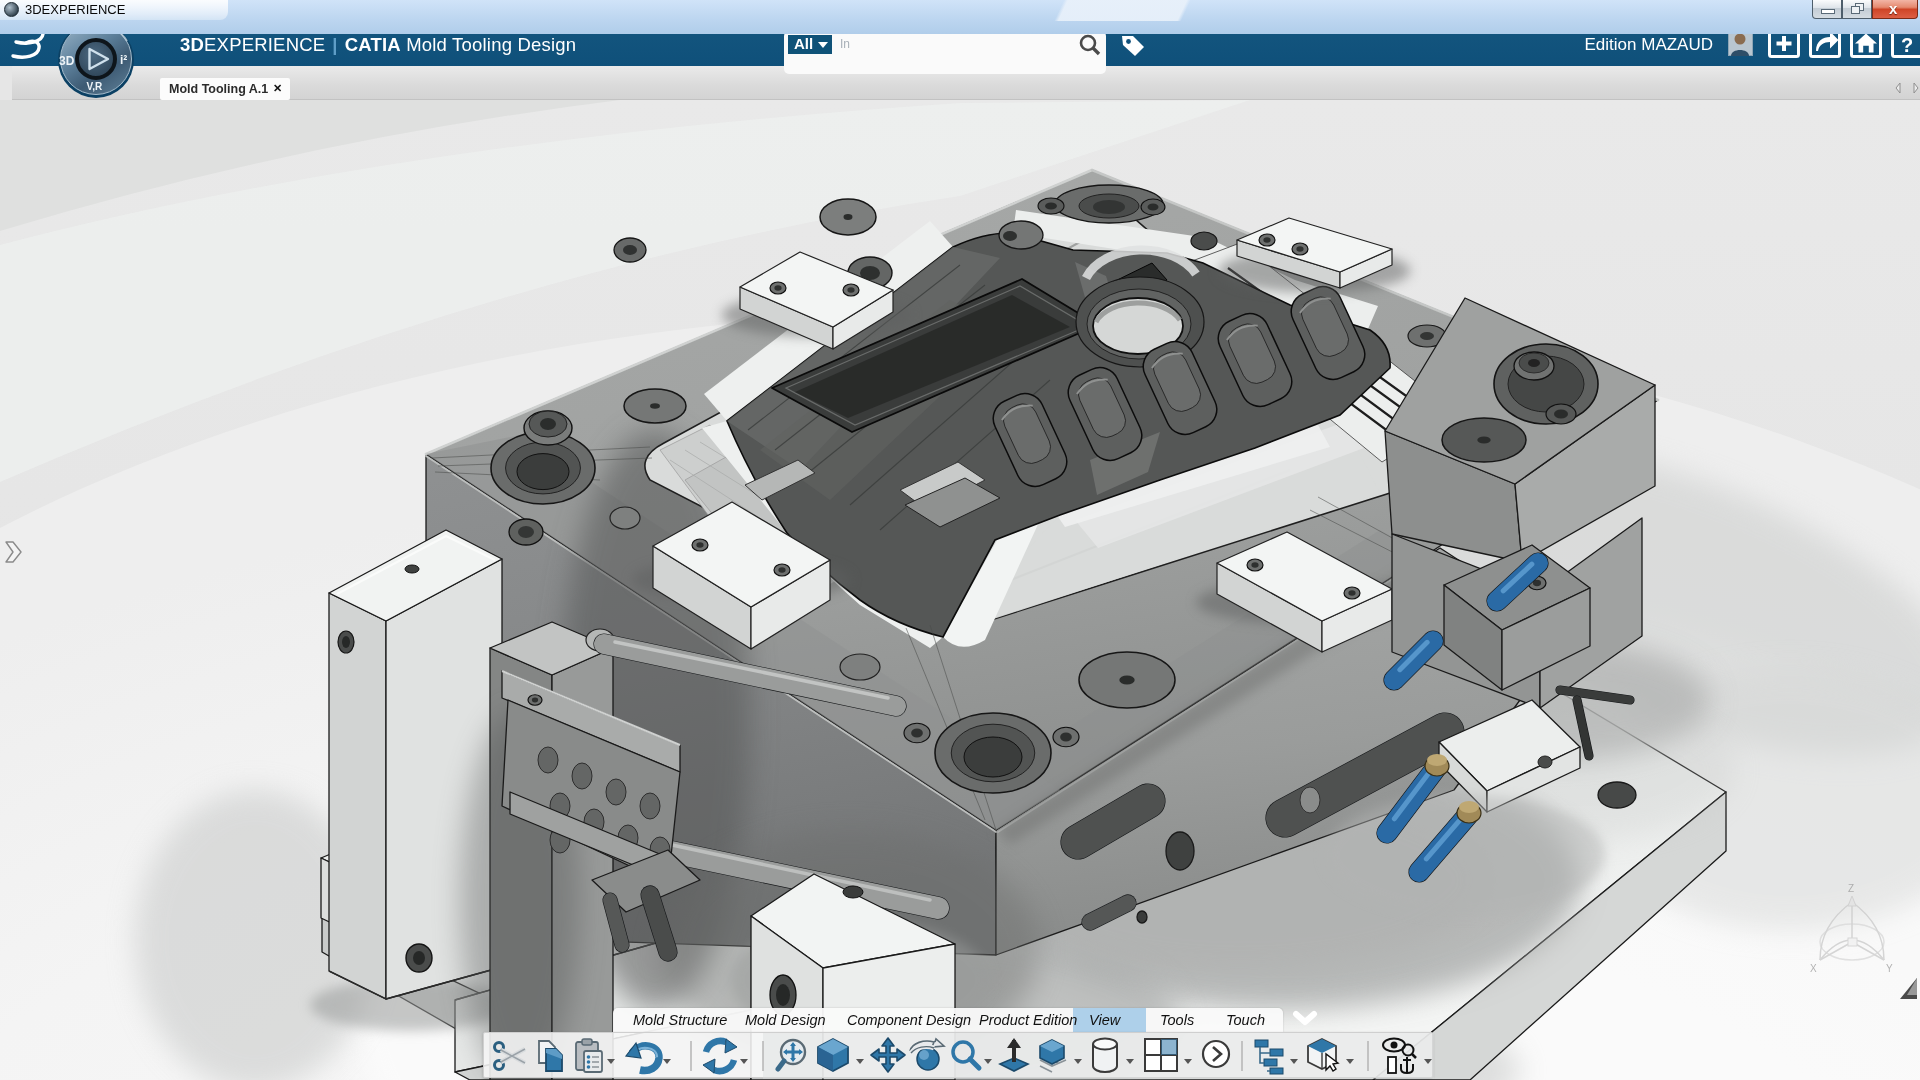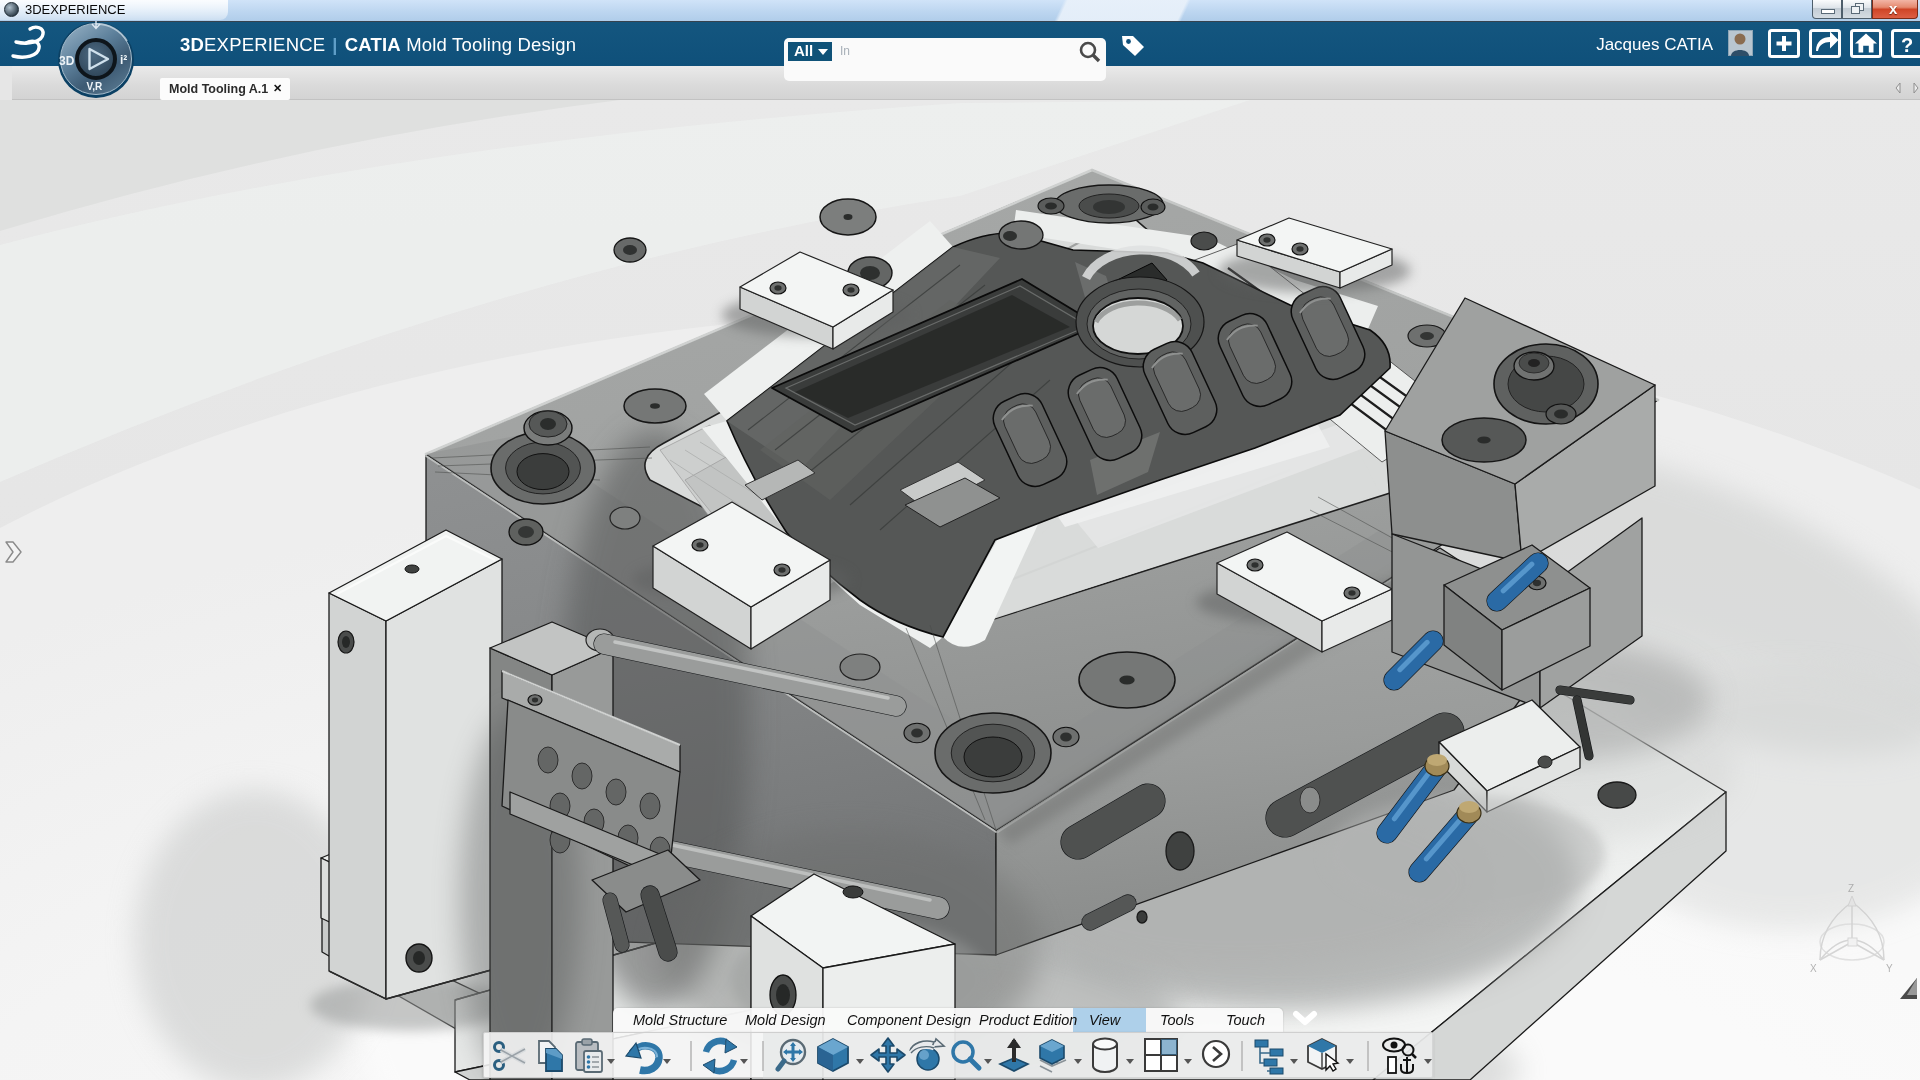--- a/index.html
+++ b/index.html
@@ -1,37 +1,37 @@
 <!DOCTYPE html>
 <html><head>
 <meta charset="utf-8">
 <style>
   * { margin:0; padding:0; box-sizing:border-box; }
   html,body { width:1920px; height:1080px; overflow:hidden; font-family:"Liberation Sans", sans-serif; background:#e6e6e6;}
-  #titlebar { position:absolute; left:0; top:0; width:1920px; height:21px; z-index:50;
+  #titlebar { position:absolute; left:0; top:0; width:1920px; height:34px; z-index:50;
     background:linear-gradient(180deg,#d0e3f8 0%,#bdd6f0 55%,#b0cdea 100%); }
   #titlebar .diag { position:absolute; left:900px; top:0; width:400px; height:21px;
     background:linear-gradient(115deg, rgba(255,255,255,0) 40%, rgba(233,241,250,.9) 41%, rgba(233,241,250,.9) 70%, rgba(233,241,250,0) 71%); }
   #tbhl { position:absolute; left:0px; top:0px; width:228px; height:20px; background:linear-gradient(180deg,rgba(255,255,255,.9),rgba(255,255,255,.35)); border-radius:0 0 8px 0; }
   #tbicon { position:absolute; left:4px; top:2px; width:15px; height:15px; border-radius:8px;
     background:radial-gradient(circle at 35% 35%, #aebfcc, #30404c 75%); border:1px solid #1e2a33;}
   #tbtext { position:absolute; left:25px; top:2px; font-size:13px; color:#0a0a0a; }
   .winbtns { position:absolute; right:2px; top:0px; height:19px; display:flex; }
   .winbtn { width:30px; height:19px; border:1px solid #4e5e6b; border-top:none; position:relative;
     background:linear-gradient(180deg,#fbfcfd 0%,#dde3e9 45%,#c3ccd4 46%,#d5dce2 100%); }
   .winbtn.first{ border-radius:0 0 0 4px; }
   .winbtn.close { width:46px; background:linear-gradient(180deg,#f2b5a5 0%,#e58a70 40%,#cf4527 52%,#dd5f44 100%); border-radius:0 0 4px 0; border-color:#7c2b17;}
   .winbtn .mini { position:absolute; left:9px; top:10px; width:12px; height:3px; background:#fff; outline:1px solid #5a6a77; }
   .winbtn .maxi2 { position:absolute; left:12px; top:3px; width:9px; height:8px; border:1px solid #5a6a77; background:#eef2f5; }
   .winbtn .maxi { position:absolute; left:8px; top:6px; width:9px; height:8px; border:1px solid #5a6a77; background:#eef2f5; }
   .winbtn .xx { position:absolute; left:16px; top:0px; color:#fff; font-size:15px; font-weight:bold; text-shadow:0 1px 1px #6d2210; font-family:"Liberation Sans",sans-serif;}
   #appbar { position:absolute; left:0; top:21px; width:1920px; height:45px; z-index:40; background:linear-gradient(180deg,#14567f,#0f507a); border-top:1px solid #37434f; }
   #appTitle { position:absolute; left:148px; top:12px; font-size:18.5px; color:#fff; letter-spacing:0.2px;margin-left:32px;}
   #appTitle .sep { color:#5f9ec7; font-weight:bold; padding:0 7px; }
-  #searchwrap { position:absolute; left:784px; top:16px; width:322px; height:43px; background:#fafafa; border-radius:5px; }
+  #searchwrap { position:absolute; left:784px; top:9px; width:322px; height:43px; background:#fafafa; border-radius:5px; }
   #allbtn { position:absolute; left:4px; top:4px; width:44px; height:19px; background:#0f5278; color:#fff; font-weight:bold; font-size:15px; text-align:left; padding-left:6px; line-height:18px; }
   #allbtn:after { content:""; position:absolute; right:4px; top:7px; border-left:5px solid transparent; border-right:5px solid transparent; border-top:6px solid #fff; }
   #searchph { position:absolute; left:56px; top:6px; color:#a8b0b8; font-size:12px; }
   #userName { position:absolute; left:1450px; top:13px; width:263px; text-align:right; color:#fff; font-size:17px; }
   #tabbar { position:absolute; left:0; top:66px; width:1920px; height:34px; z-index:30;
     background:linear-gradient(180deg,#eaeaea 0%,#dbdbdb 55%,#d3d3d3 100%); border-bottom:1px solid #c2c2c2;margin-left:12px;}
   #doctab { position:absolute; left:148px; top:12px; width:130px; height:22px; background:#fcfcfc; border-radius:2px; }
   #doctab span { position:absolute; left:9px; top:4px; font-size:12.5px; font-weight:bold; color:#2b2b2b; }
   #doctab .x { position:absolute; left:103px; top:4px; font-size:11px; font-weight:bold; color:#111; }
   #viewport { position:absolute; left:0; top:100px; width:1920px; height:980px; z-index:10; background:#e6e6e6; }
@@ -74,21 +74,21 @@
       <div id="searchph">In</div>
     <svg width="30" height="27" style="position:absolute;right:0;top:0">
       <circle cx="12" cy="12" r="7" fill="none" stroke="#4a4a4a" stroke-width="2.6"></circle>
       <line x1="17" y1="17" x2="23" y2="23" stroke="#4a4a4a" stroke-width="3.4"></line>
     </svg>
   </div>
   <svg width="28" height="27" style="position:absolute;left:1120px;top:9px">
     <path d="M2 5 L13 5 L24 16 L15 25 L3 14 Z" fill="#fff"></path>
     <circle cx="8.5" cy="10.5" r="2.4" fill="#10507b"></circle>
   </svg>
-  <div id="userName">Jacques CATIA</div>
+  <div id="userName">Edition MAZAUD</div>
   <svg width="200" height="36" style="position:absolute;left:1728px;top:7px">
     <rect x="0" y="1" width="25" height="26" fill="#b9c6d0"></rect>
     <rect x="0.5" y="1.5" width="24" height="25" fill="none" stroke="#8fa6b6"></rect>
     <circle cx="12" cy="10" r="5.5" fill="#8a6c50"></circle>
     <path d="M3 27 C3 19 21 19 21 27 Z" fill="#2e4e68"></path>
     <rect x="41.5" y="1.5" width="29" height="26" rx="2" fill="none" stroke="#fff" stroke-width="3"></rect>
     <line x1="56" y1="7" x2="56" y2="22" stroke="#fff" stroke-width="4"></line>
     <line x1="48.5" y1="14.5" x2="63.5" y2="14.5" stroke="#fff" stroke-width="4"></line>
     <rect x="82.5" y="1.5" width="29" height="26" rx="2" fill="none" stroke="#fff" stroke-width="3"></rect>
     <path d="M88 22 C88 12 95 8 102 8 L102 2.5 L110.5 11 L102 19.5 L102 13 C96 13 91 16 90 22 Z" fill="#fff"></path>

